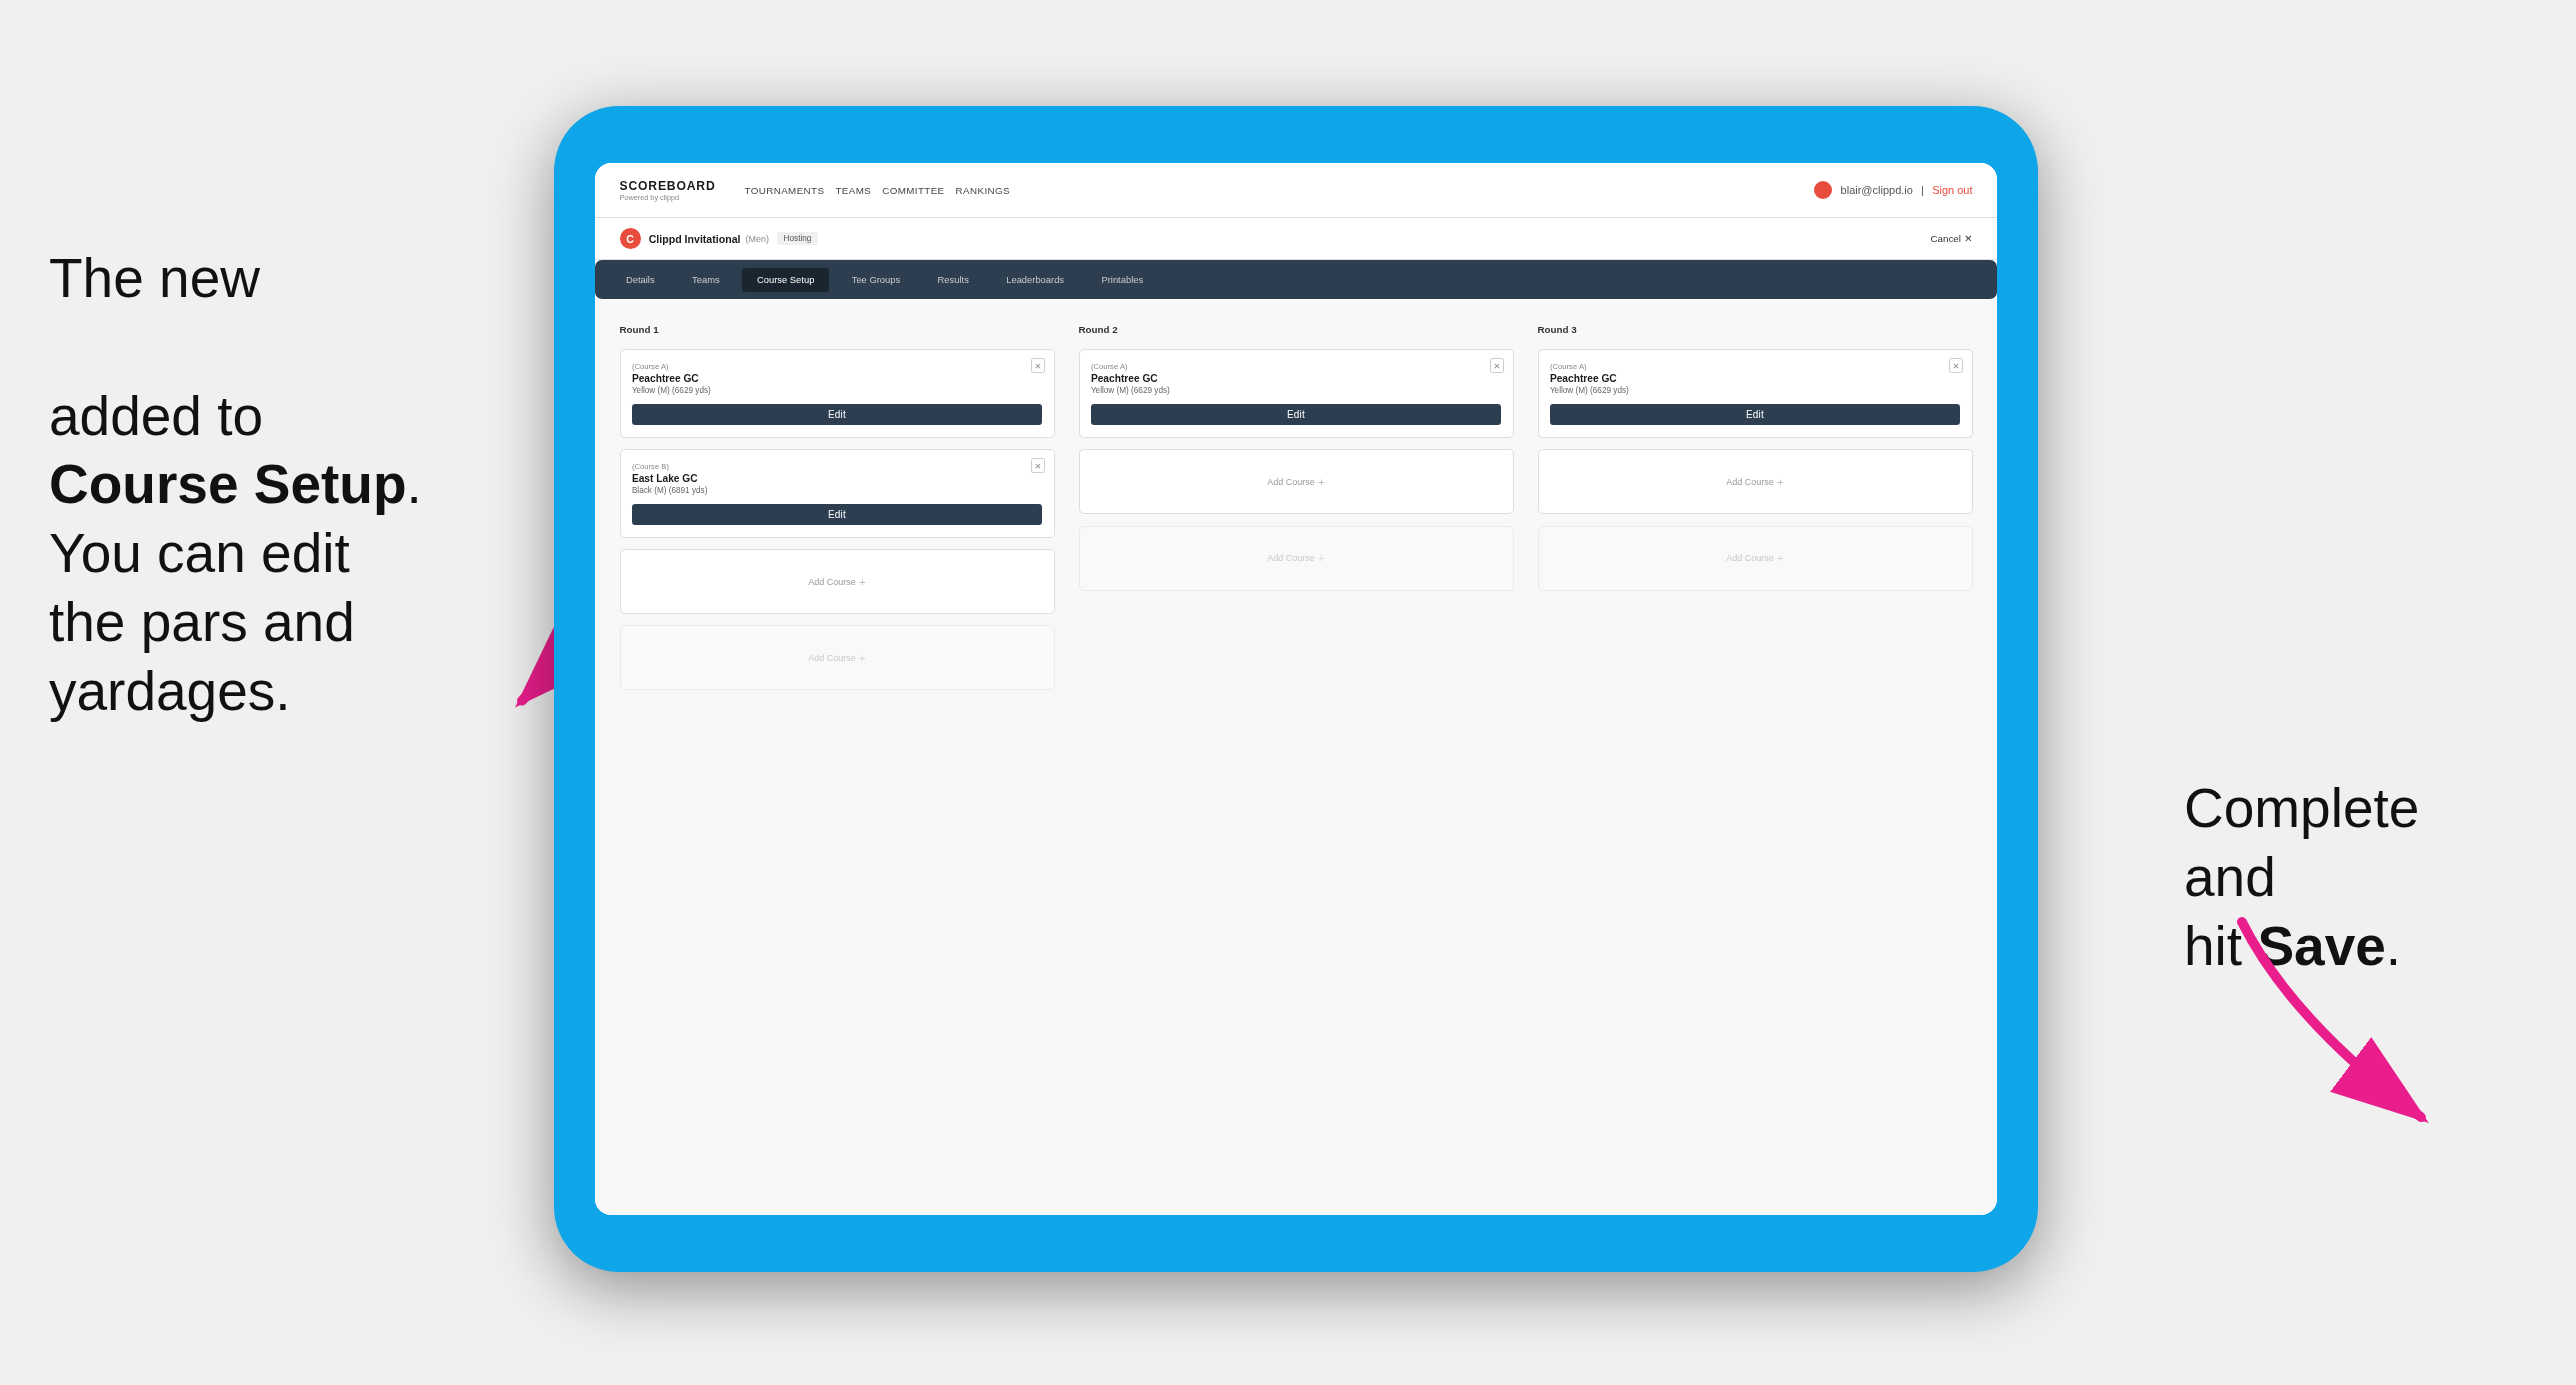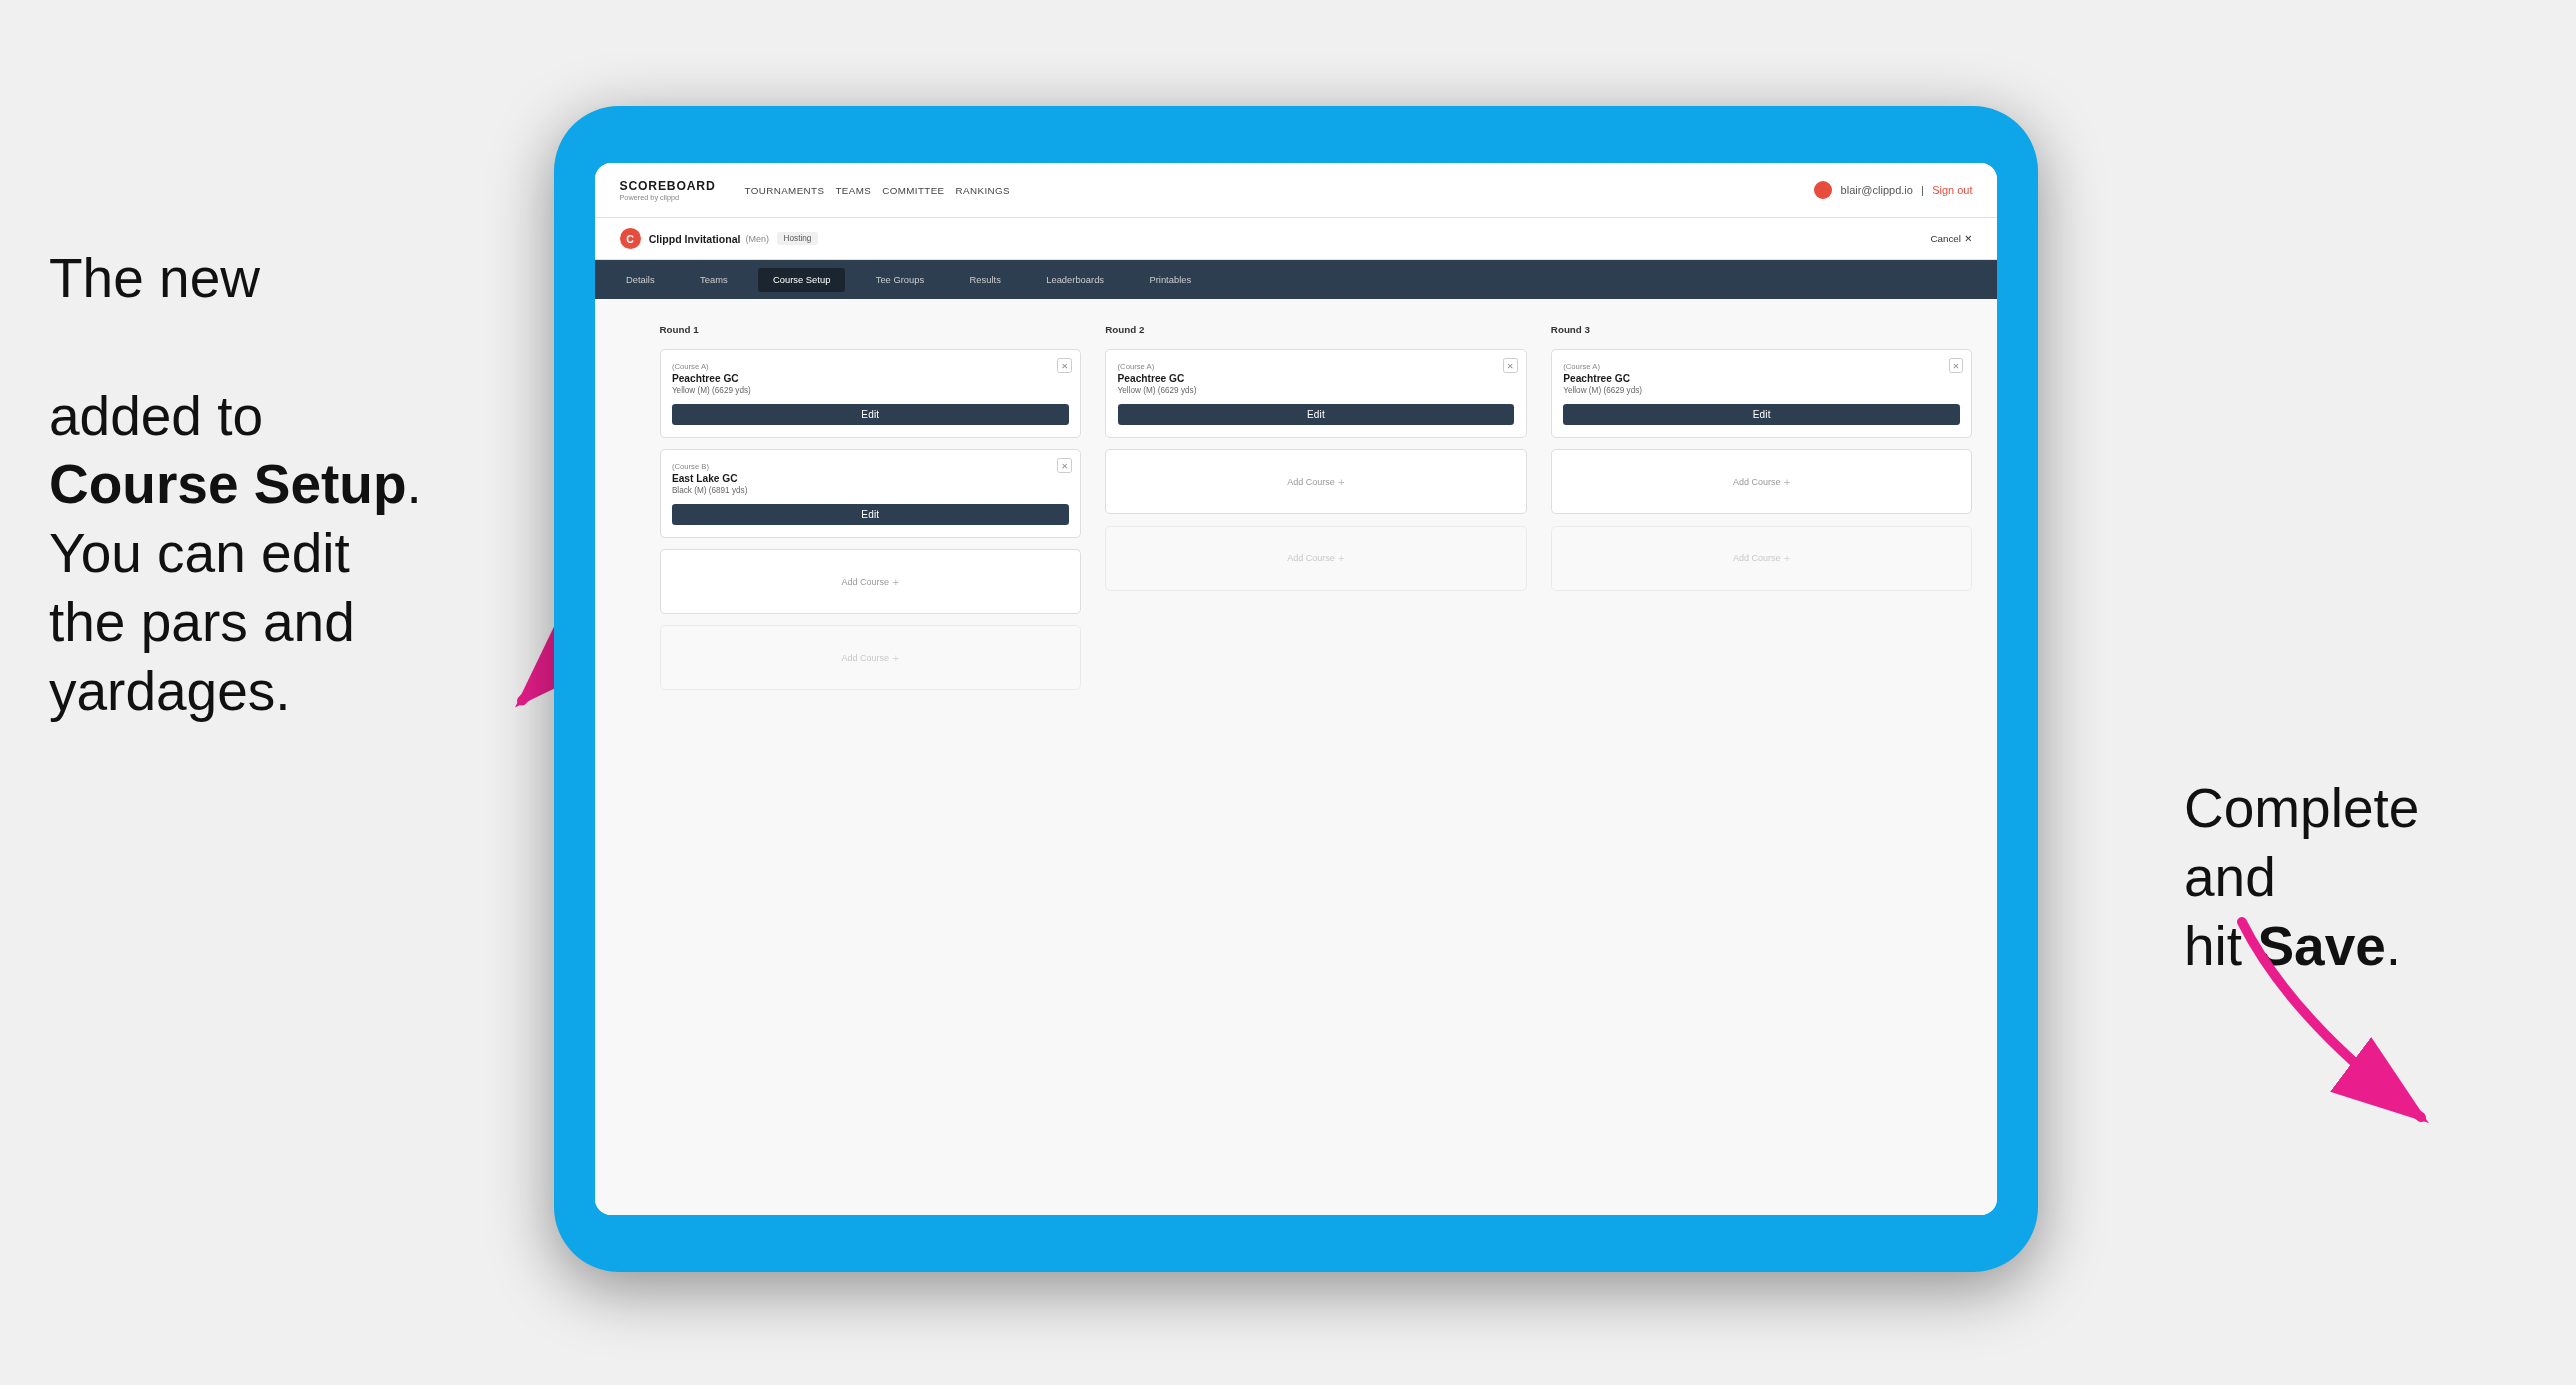--- a/index.html
+++ b/index.html
@@ -187,22 +187,23 @@
       gap: 3.3px;
     }
 
     
     .tab-bar {
       background: #2c3e50;
       height: 39px;
       display: flex;
       align-items: center;
       padding: 0 16.3px;
-      gap: 16px;
+      gap: 8px;
       flex-shrink: 0;
+      border-radius: 7px;
     }
 
     .tab-item {
       padding: 6.5px 14.7px;
       font-size: 9.4px;
       color: #ccc;
       cursor: pointer;
       border-radius: 3.3px;
       font-weight: 500;
     }
@@ -217,21 +218,20 @@
       background: #f8f8f8;
       padding: 24.5px;
       overflow-y: auto;
     }
 
     
     .rounds-grid {
       display: grid;
       grid-template-columns: 1fr 1fr 1fr;
       gap: 24px;
-      margin-left: 40px;
     }
 
     .round-column {
       display: flex;
       flex-direction: column;
       gap: 11.4px;
     }
 
     .round-title {
       font-size: 9.8px;

